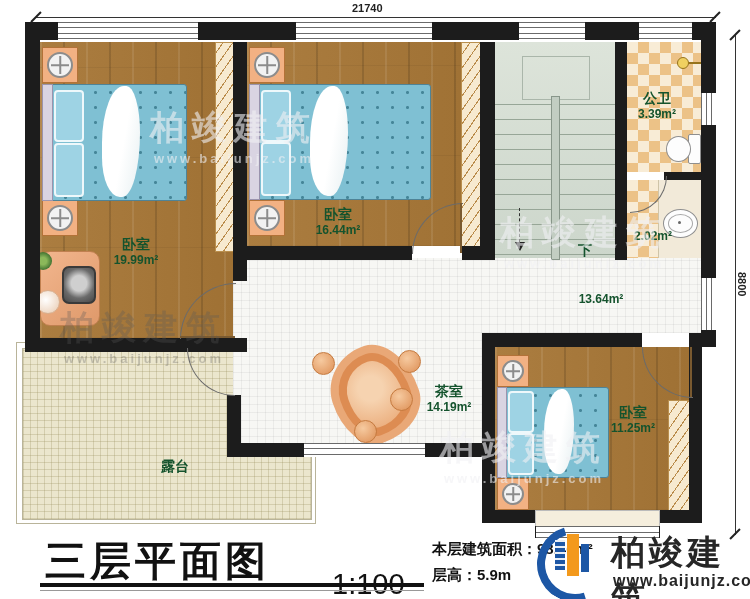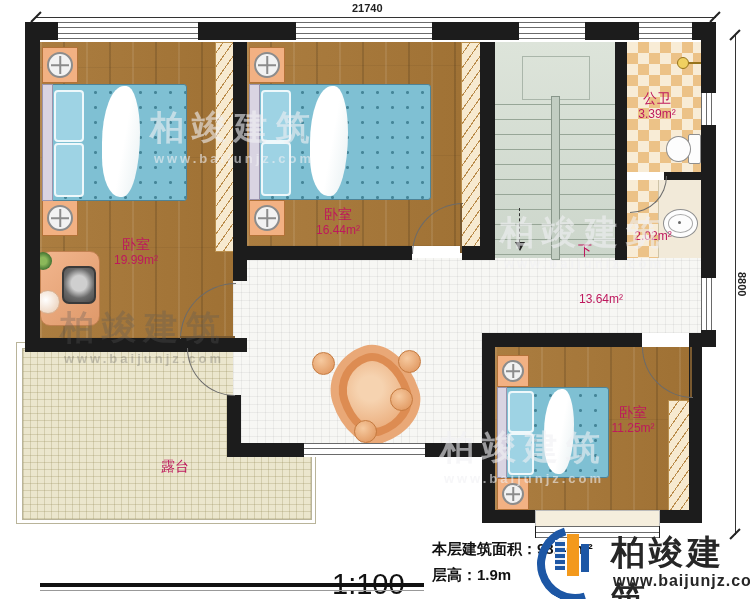--- a/index.html
+++ b/index.html
@@ -51,21 +51,21 @@
   .desk{background:linear-gradient(135deg,#f2b68e,#df996a);border-radius:10px;border:1px solid #c08050;}
   .chair{background:radial-gradient(circle at 50% 45%,#cfcfcf 0 32%,#6b6b6b 62%,#474747);border-radius:7px;border:2px solid #3a3a3a;}
   .plant{border-radius:50%;background:radial-gradient(circle,#8bb85a 0 28%,#3f7030 72%);}
   .deco-lamp{border-radius:50%;background:radial-gradient(circle at 40% 40%,#fff,#e8c9ae);border:1px solid #d8b090;}
   .stool{border-radius:50%;background:radial-gradient(circle at 38% 35%,#f6caa0,#dd8f55);border:1px solid #c57a3f;}
   .blob1{background:#e9a877;border-radius:55% 45% 60% 40%/45% 60% 40% 55%;transform:rotate(-18deg);}
   .blob2{background:#dd8c52;border-radius:55% 45% 60% 40%/45% 60% 40% 55%;}
   .blob3{background:radial-gradient(circle at 45% 40%,#f6d3b0 0 25%,#e8a470);border-radius:55% 45% 60% 40%/45% 60% 40% 55%;}
   .fixture{background:#fdfdfd;border:1.5px solid #8f8f8f;}
   
-  .rlabel{text-align:center;font-weight:normal;line-height:1.2;color:#be185d;}
+  .rlabel{text-align:center;font-weight:bold;line-height:1.2;color:#14532d;}
   .rlabel .nm{font-size:14px;display:block;}
   .rlabel .ar{font-size:12px;display:block;}
   .dim{font-size:11px;font-weight:bold;color:#222;}
   .wm{display:flex;flex-direction:column;align-items:center;font-weight:bold;pointer-events:none;white-space:nowrap;}
   .wm .n{font-size:34px;letter-spacing:8px;}
   .wm .u{font-size:13px;letter-spacing:3px;}
   .wm-dark{color:rgba(90,90,90,.30);}
   .wm-light{color:rgba(240,240,244,.60);}
   
   .big-title{font-size:41px;font-weight:bold;letter-spacing:4px;color:#111;}
@@ -235,20 +235,24 @@
   <div class="abs rlabel" style="left:612px;top:90px;width:90px;">
     <span class="nm">公卫</span>
     <span class="ar">3.39m²</span>
   </div>
   <div class="abs rlabel" style="left:608px;top:229px;width:90px;">
     <span class="ar">2.02m²</span>
   </div>
   <div class="abs rlabel" style="left:556px;top:292px;width:90px;">
     <span class="ar">13.64m²</span>
   </div>
+  <div class="abs rlabel" style="left:399px;top:383px;width:100px;">
+    <span class="nm">茶室</span>
+    <span class="ar">14.19m²</span>
+  </div>
   <div class="abs rlabel" style="left:583px;top:404px;width:100px;">
     <span class="nm">卧室</span>
     <span class="ar">11.25m²</span>
   </div>
   <div class="abs rlabel" style="left:125px;top:458px;width:100px;">
     <span class="nm">露台</span>
   </div>
 
   <div class="abs wm wm-light" style="left:150px;top:105px;">
     <span class="n">柏竣建筑</span>
@@ -260,25 +264,26 @@
   </div>
   <div class="abs wm wm-dark" style="left:60px;top:305px;">
     <span class="n">柏竣建筑</span>
     <span class="u">www.baijunjz.com</span>
   </div>
   <div class="abs wm wm-light" style="left:440px;top:425px;">
     <span class="n">柏竣建筑</span>
     <span class="u">www.baijunjz.com</span>
   </div>
 
+  <div class="abs big-title" style="left:45px;top:534px;">三层平面图</div>
   <div class="abs scale-txt" style="left:332px;top:568px;">1:100</div>
   <div class="abs" style="left:40px;top:583px;width:384px;height:4px;background:#111;"></div>
   <div class="abs" style="left:40px;top:590px;width:384px;height:1px;background:#999;"></div>
   <div class="abs info-txt" style="left:432px;top:540px;">本层建筑面积：98.46m²</div>
-  <div class="abs info-txt" style="left:432px;top:566px;">层高：1.9m</div>
+  <div class="abs info-txt" style="left:432px;top:566px;">层高：5.9m</div>
 
   <div class="abs" style="left:533px;top:524px;width:217px;height:75px;">
     <div class="abs" style="left:4px;top:2px;width:60px;height:60px;border-radius:50%;border:8px solid #1d57a5;border-top-color:transparent;border-right-color:transparent;transform:rotate(28deg);"></div>
     <div class="abs" style="left:22px;top:16px;width:10px;height:30px;background:#1d57a5;background-image:repeating-linear-gradient(0deg,transparent 0 4px,rgba(255,255,255,.9) 4px 6px);"></div>
     <div class="abs" style="left:34px;top:10px;width:12px;height:42px;background:#f3991c;"></div>
     <div class="abs" style="left:48px;top:20px;width:8px;height:28px;background:#1d57a5;"></div>
     <div class="abs logo-name" style="left:78px;top:6px;">柏竣建筑</div>
     <div class="abs logo-url" style="left:80px;top:48px;">www.baijunjz.com</div>
   </div>
 

